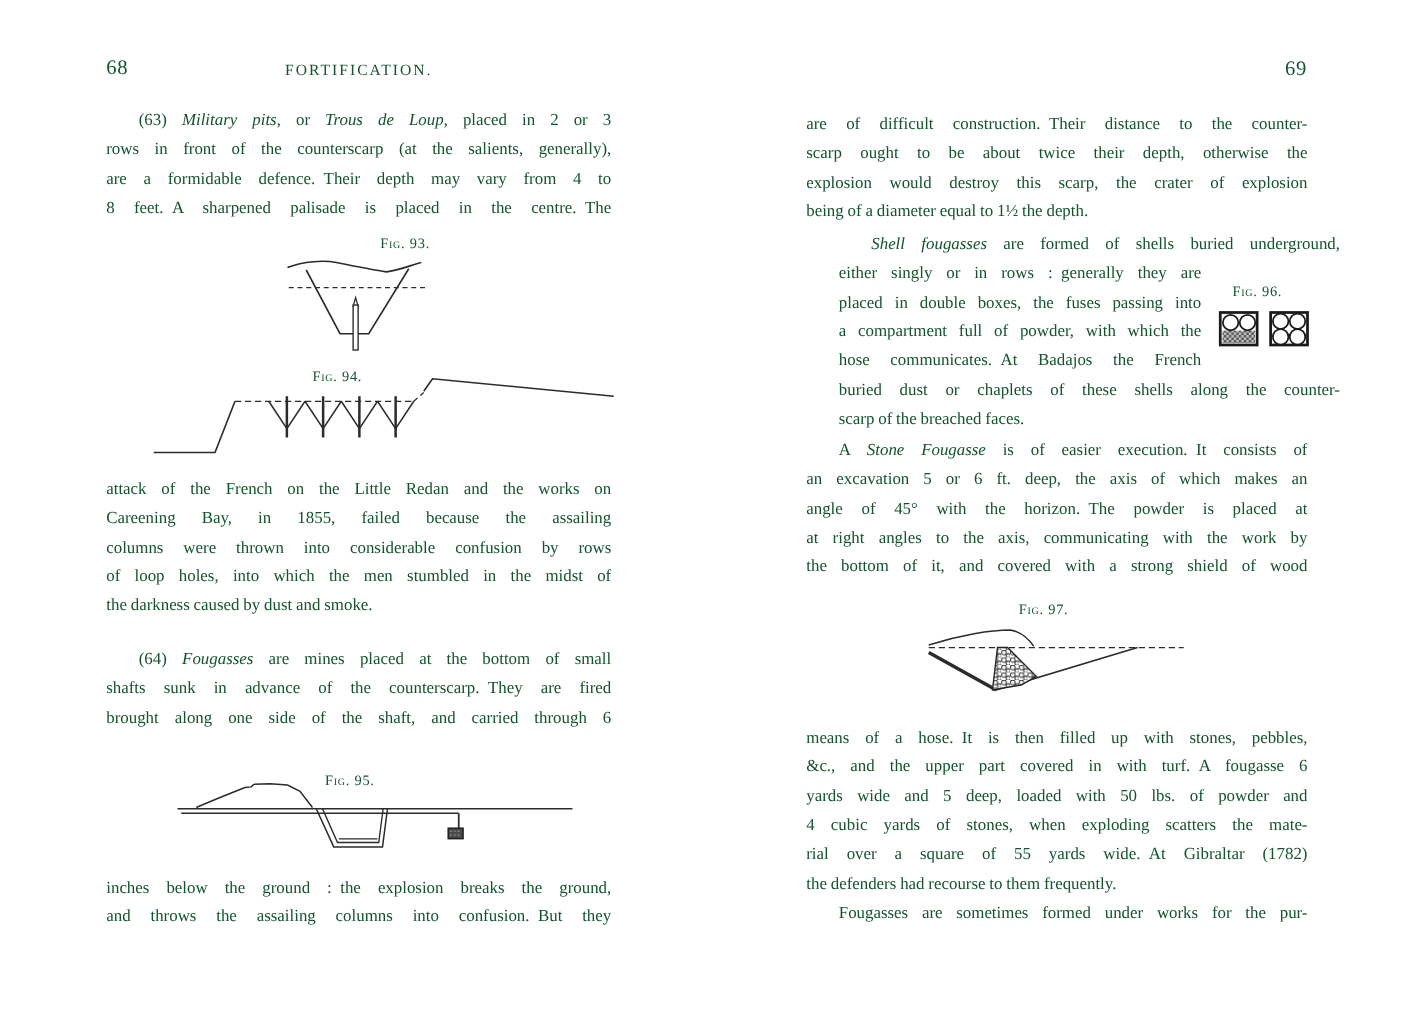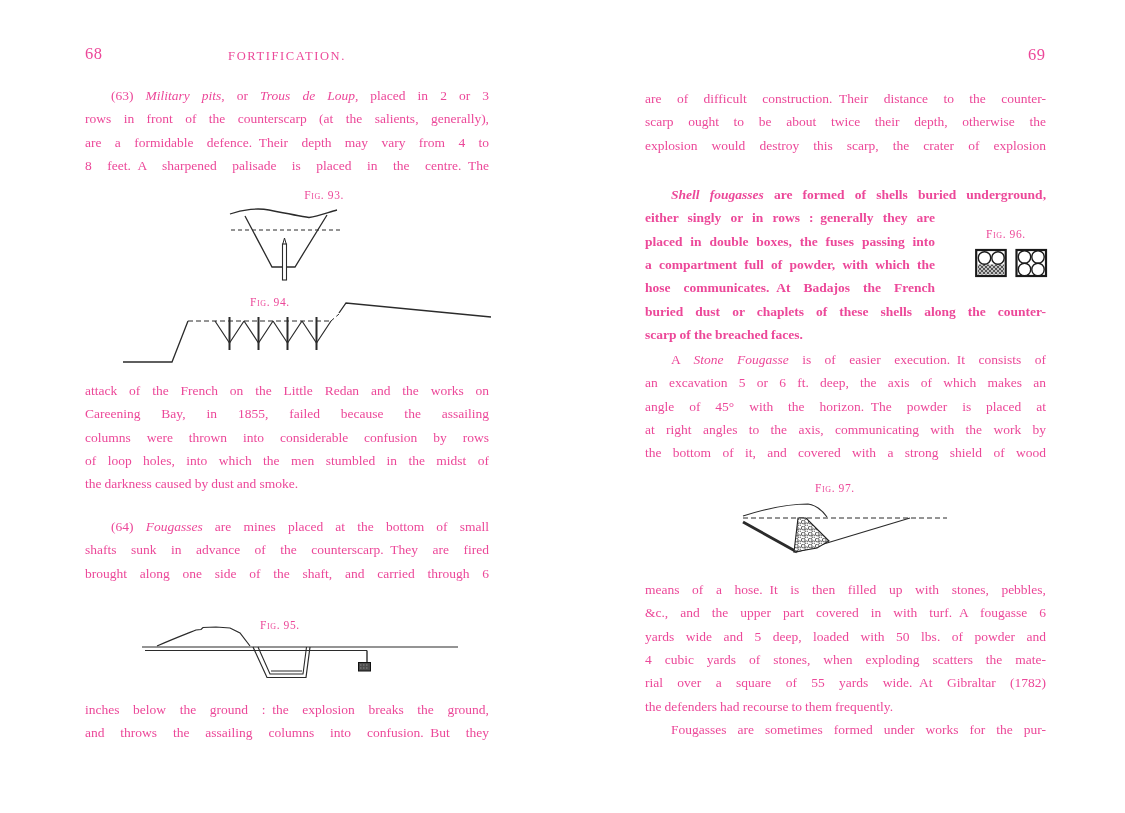--- a/index.html
+++ b/index.html
@@ -1,18 +1,18 @@
 <!DOCTYPE html>
 <html><head>
 <meta charset="utf-8">
 <style>
   html,body{margin:0;padding:0;background:#ffffff;}
   .spread{
     position:relative;width:1125px;height:813px;background:#ffffff;
-    font-family:"Liberation Serif","DejaVu Serif",serif;color:#ec4899;overflow:hidden;
+    font-family:"Liberation Serif","DejaVu Serif",serif;color:#14532d;overflow:hidden;
   }
   .abs{position:absolute;}
   .pageno{font-size:16.5px;letter-spacing:0.5px;}
   .runhead{font-size:12.5px;letter-spacing:1.6px;text-align:center;}
   .para{font-size:13.5px;word-spacing:-0.3px;}
   .line{
     line-height:23.35px;height:23.35px;overflow:hidden;
     text-align:justify;text-align-last:justify;
   }
   .line.last{text-align-last:left;}
@@ -88,23 +88,24 @@
       <div class="line"><span>inches below the ground : the explosion breaks the ground,</span></div>
       <div class="line"><span>and throws the assailing columns into confusion. But they</span></div>
     </div>
 
   <div class="abs pageno" style="left:1028px;top:45px;">69</div>
 
   <div class="abs para" style="left:645px;top:87px;width:401px;">
       <div class="line"><span>are of difficult construction. Their distance to the counter-</span></div>
       <div class="line"><span>scarp ought to be about twice their depth, otherwise the</span></div>
       <div class="line"><span>explosion would destroy this scarp, the crater of explosion</span></div>
+      <div class="line last"><span>being of a diameter equal to 1½ the depth.</span></div>
     </div>
 
-  <div class="abs para" style="left:645px;top:183px;width:401px;font-weight:bold;">
+  <div class="abs para" style="left:671px;top:183px;width:401px;">
       <div class="line indent"><span class="it">Shell fougasses</span><span> are formed of shells buried underground,</span></div>
       <div class="line short"><span>either singly or in rows : generally they are</span></div>
       <div class="line short"><span>placed in double boxes, the fuses passing into</span></div>
       <div class="line short"><span>a compartment full of powder, with which the</span></div>
       <div class="line short"><span>hose communicates. At Badajos the French</span></div>
       <div class="line"><span>buried dust or chaplets of these shells along the counter-</span></div>
       <div class="line last"><span>scarp of the breached faces.</span></div>
     </div>
 
   <div class="abs figlabel" style="left:986px;top:228px;">Fig. 96.</div>

